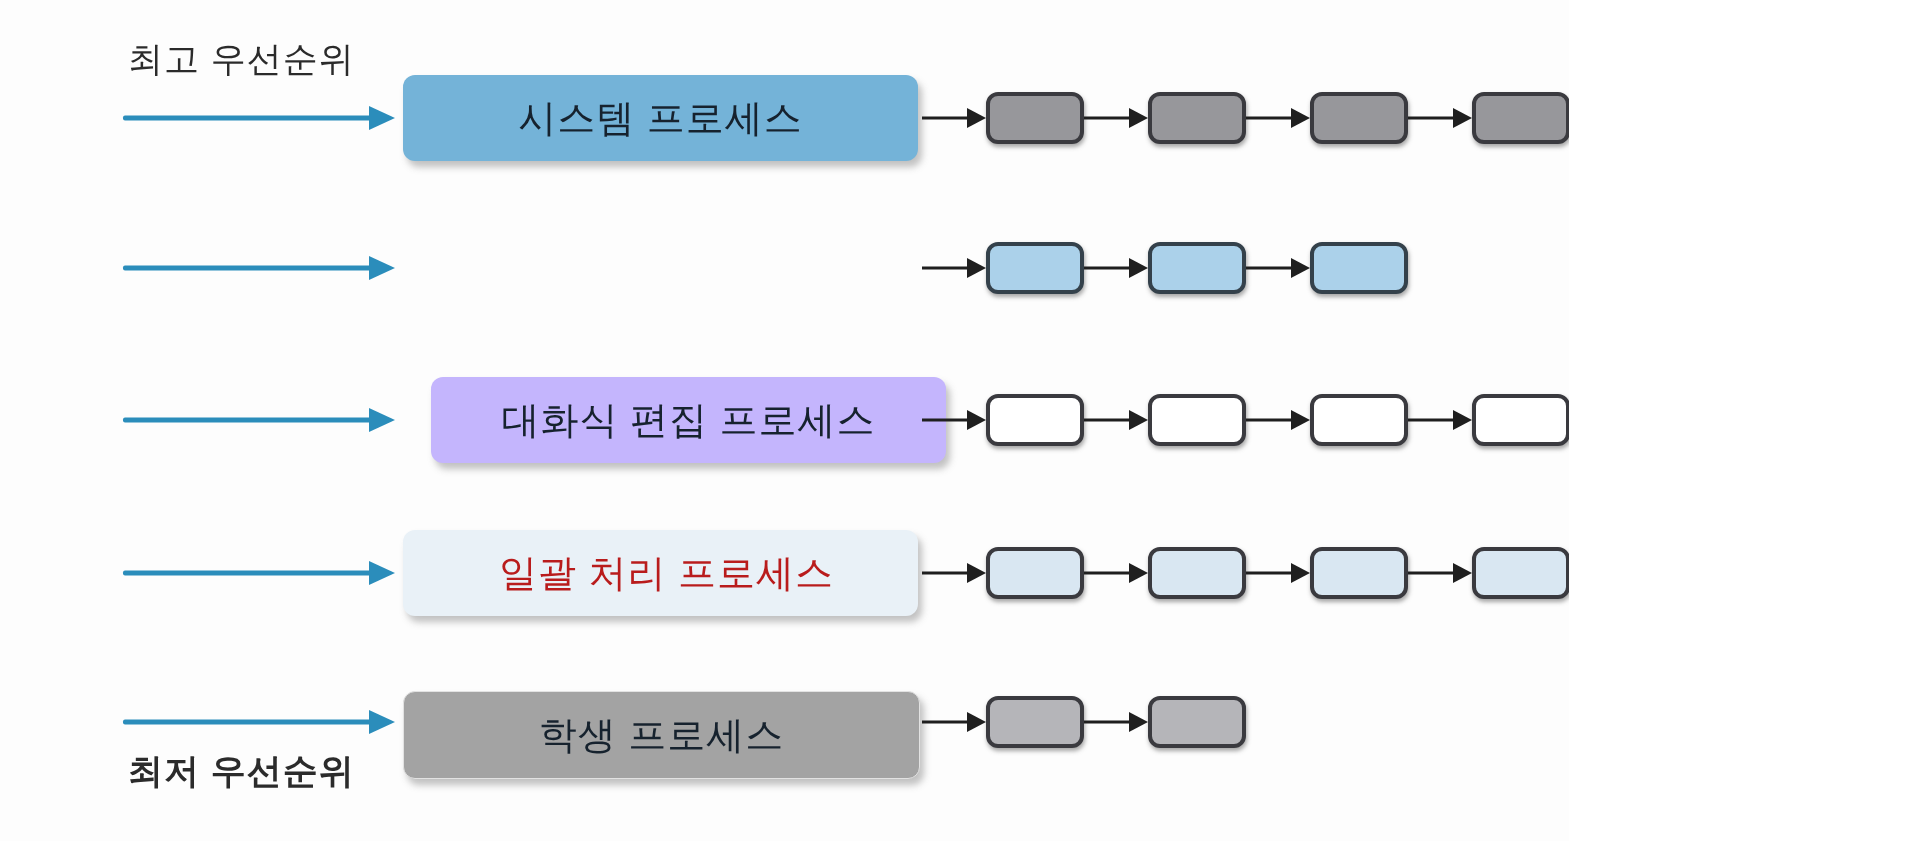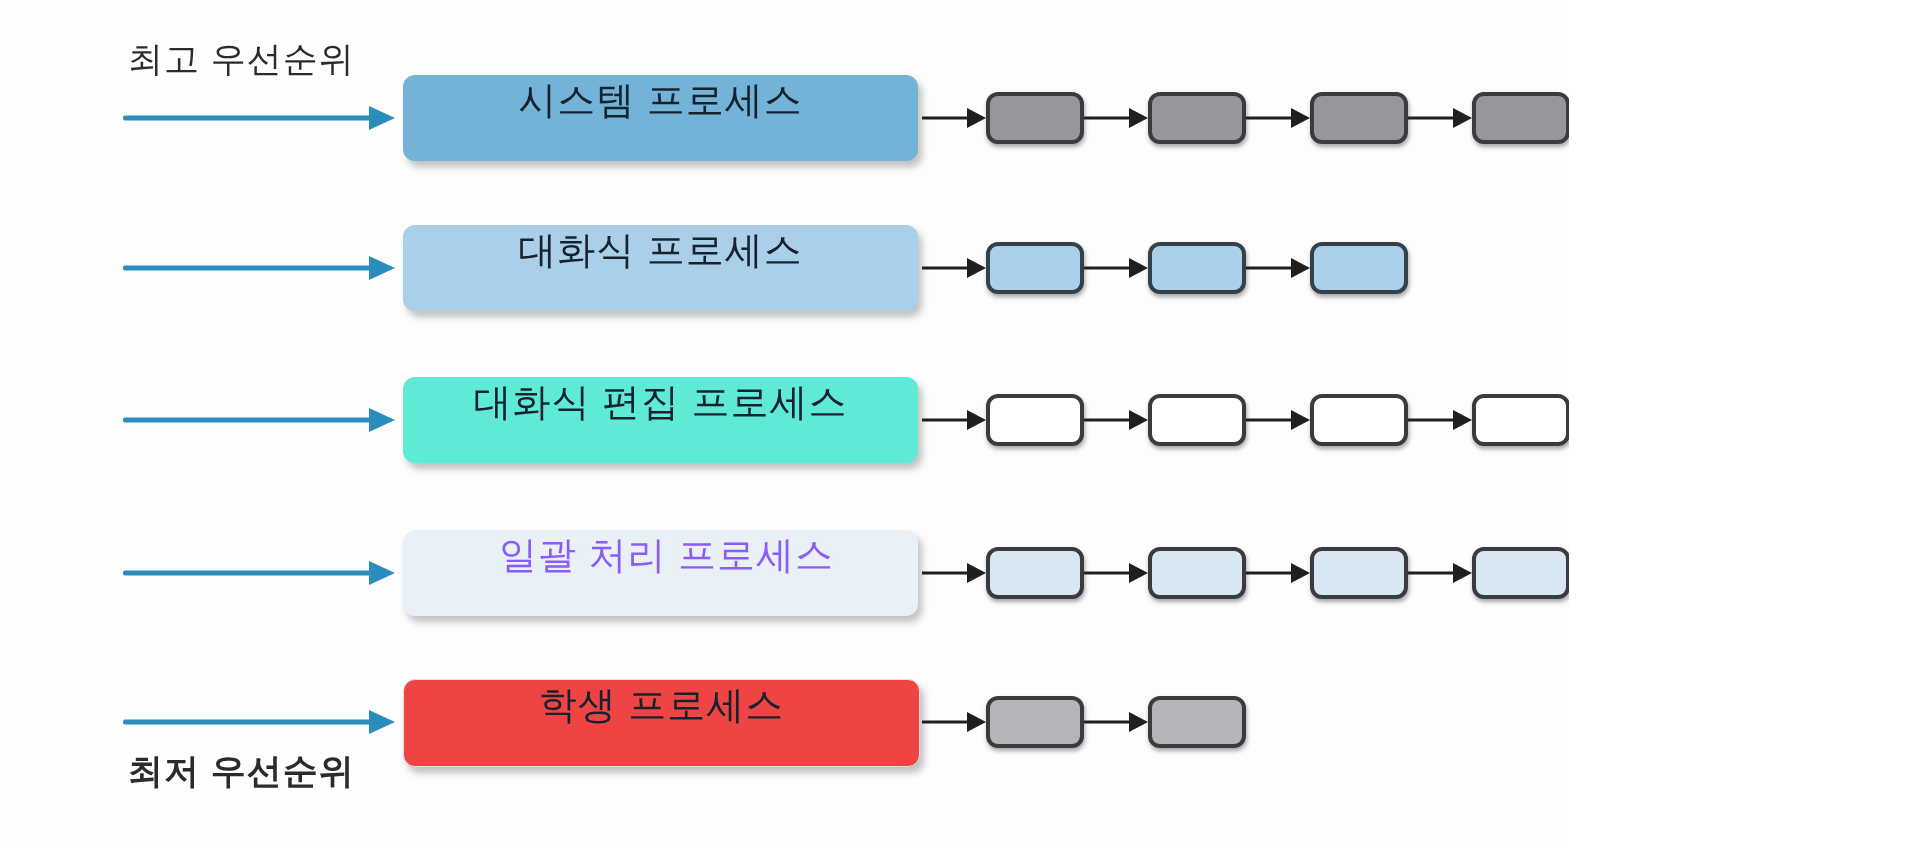--- a/index.html
+++ b/index.html
@@ -70,20 +70,21 @@
   
   .queue-box {
     position: absolute;
     left: 403px;
     top: 0;
     width: 515px;
     height: 86px;
     border-radius: 12px;
     box-shadow: 4px 6px 7px rgba(120,120,120,0.45);
     display: flex;
+    align-items: center;
     justify-content: center;
   }
   .queue-box .queue-label {
     font-size: 38px;
     font-weight: 500;
     letter-spacing: 1px;
     white-space: nowrap;
   }
 
   
@@ -153,70 +154,67 @@
           <div class="connector"></div>
           <div class="node" style="background: rgb(151, 151, 155); border-color: rgb(58, 58, 63);"></div>
           <div class="connector"></div>
           <div class="node" style="background: rgb(151, 151, 155); border-color: rgb(58, 58, 63);"></div>
           <div class="connector"></div>
           <div class="node" style="background: rgb(151, 151, 155); border-color: rgb(58, 58, 63);"></div>
         </div>
   </div>
       <div class="queue-row" style="top: 225px;">
     <div class="priority-arrow" style="--pa: #2b8dbb;"></div>
-    <div class="queue-box" style="background: rgb(170, 207, 232);">
-      <span class="queue-label" style="color: rgb(22, 34, 46);">대화식 프로세스</span>
-    </div>
     <div class="node-chain">
           <div class="connector"></div>
           <div class="node" style="background: rgb(171, 209, 234); border-color: rgb(52, 65, 75);"></div>
           <div class="connector"></div>
           <div class="node" style="background: rgb(171, 209, 234); border-color: rgb(52, 65, 75);"></div>
           <div class="connector"></div>
           <div class="node" style="background: rgb(171, 209, 234); border-color: rgb(52, 65, 75);"></div>
         </div>
   </div>
       <div class="queue-row" style="top: 377px;">
     <div class="priority-arrow" style="--pa: #2b8dbb;"></div>
-    <div class="queue-box" style="background: #5eead4;">
+    <div class="queue-box" style="background: #c4b5fd; margin-left: 28px;">
       <span class="queue-label" style="color: rgb(22, 34, 46);">대화식 편집 프로세스</span>
     </div>
     <div class="node-chain">
           <div class="connector"></div>
           <div class="node" style="background: rgb(255, 255, 255); border-color: rgb(58, 58, 63);"></div>
           <div class="connector"></div>
           <div class="node" style="background: rgb(255, 255, 255); border-color: rgb(58, 58, 63);"></div>
           <div class="connector"></div>
           <div class="node" style="background: rgb(255, 255, 255); border-color: rgb(58, 58, 63);"></div>
           <div class="connector"></div>
           <div class="node" style="background: rgb(255, 255, 255); border-color: rgb(58, 58, 63);"></div>
           <div class="connector"></div>
           <div class="node" style="background: rgb(255, 255, 255); border-color: rgb(58, 58, 63);"></div>
           <div class="connector"></div>
         </div>
   </div>
       <div class="queue-row" style="top: 530px;">
     <div class="priority-arrow" style="--pa: #2b8dbb;"></div>
     <div class="queue-box" style="background: rgb(233, 241, 247);">
-      <span class="queue-label" style="color: #8b5cf6; margin-left: 12px;">일괄 처리 프로세스</span>
+      <span class="queue-label" style="color: #b91c1c; margin-left: 12px;">일괄 처리 프로세스</span>
     </div>
     <div class="node-chain">
           <div class="connector"></div>
           <div class="node" style="background: rgb(217, 231, 242); border-color: rgb(58, 58, 63);"></div>
           <div class="connector"></div>
           <div class="node" style="background: rgb(217, 231, 242); border-color: rgb(58, 58, 63);"></div>
           <div class="connector"></div>
           <div class="node" style="background: rgb(217, 231, 242); border-color: rgb(58, 58, 63);"></div>
           <div class="connector"></div>
           <div class="node" style="background: rgb(217, 231, 242); border-color: rgb(58, 58, 63);"></div>
         </div>
   </div>
       <div class="queue-row" style="top: 679px;">
     <div class="priority-arrow" style="--pa: #2b8dbb;"></div>
-    <div class="queue-box" style="background: #ef4444; border: 1px solid rgb(226, 226, 226);">
+    <div class="queue-box" style="background: #a3a3a3; border: 1px solid rgb(226, 226, 226); margin-top: 12px;">
       <span class="queue-label" style="color: rgb(22, 34, 46);">학생 프로세스</span>
     </div>
     <div class="node-chain">
           <div class="connector"></div>
           <div class="node" style="background: rgb(181, 181, 185); border-color: rgb(58, 58, 63);"></div>
           <div class="connector"></div>
           <div class="node" style="background: rgb(181, 181, 185); border-color: rgb(58, 58, 63);"></div>
         </div>
   </div>
     </div>

